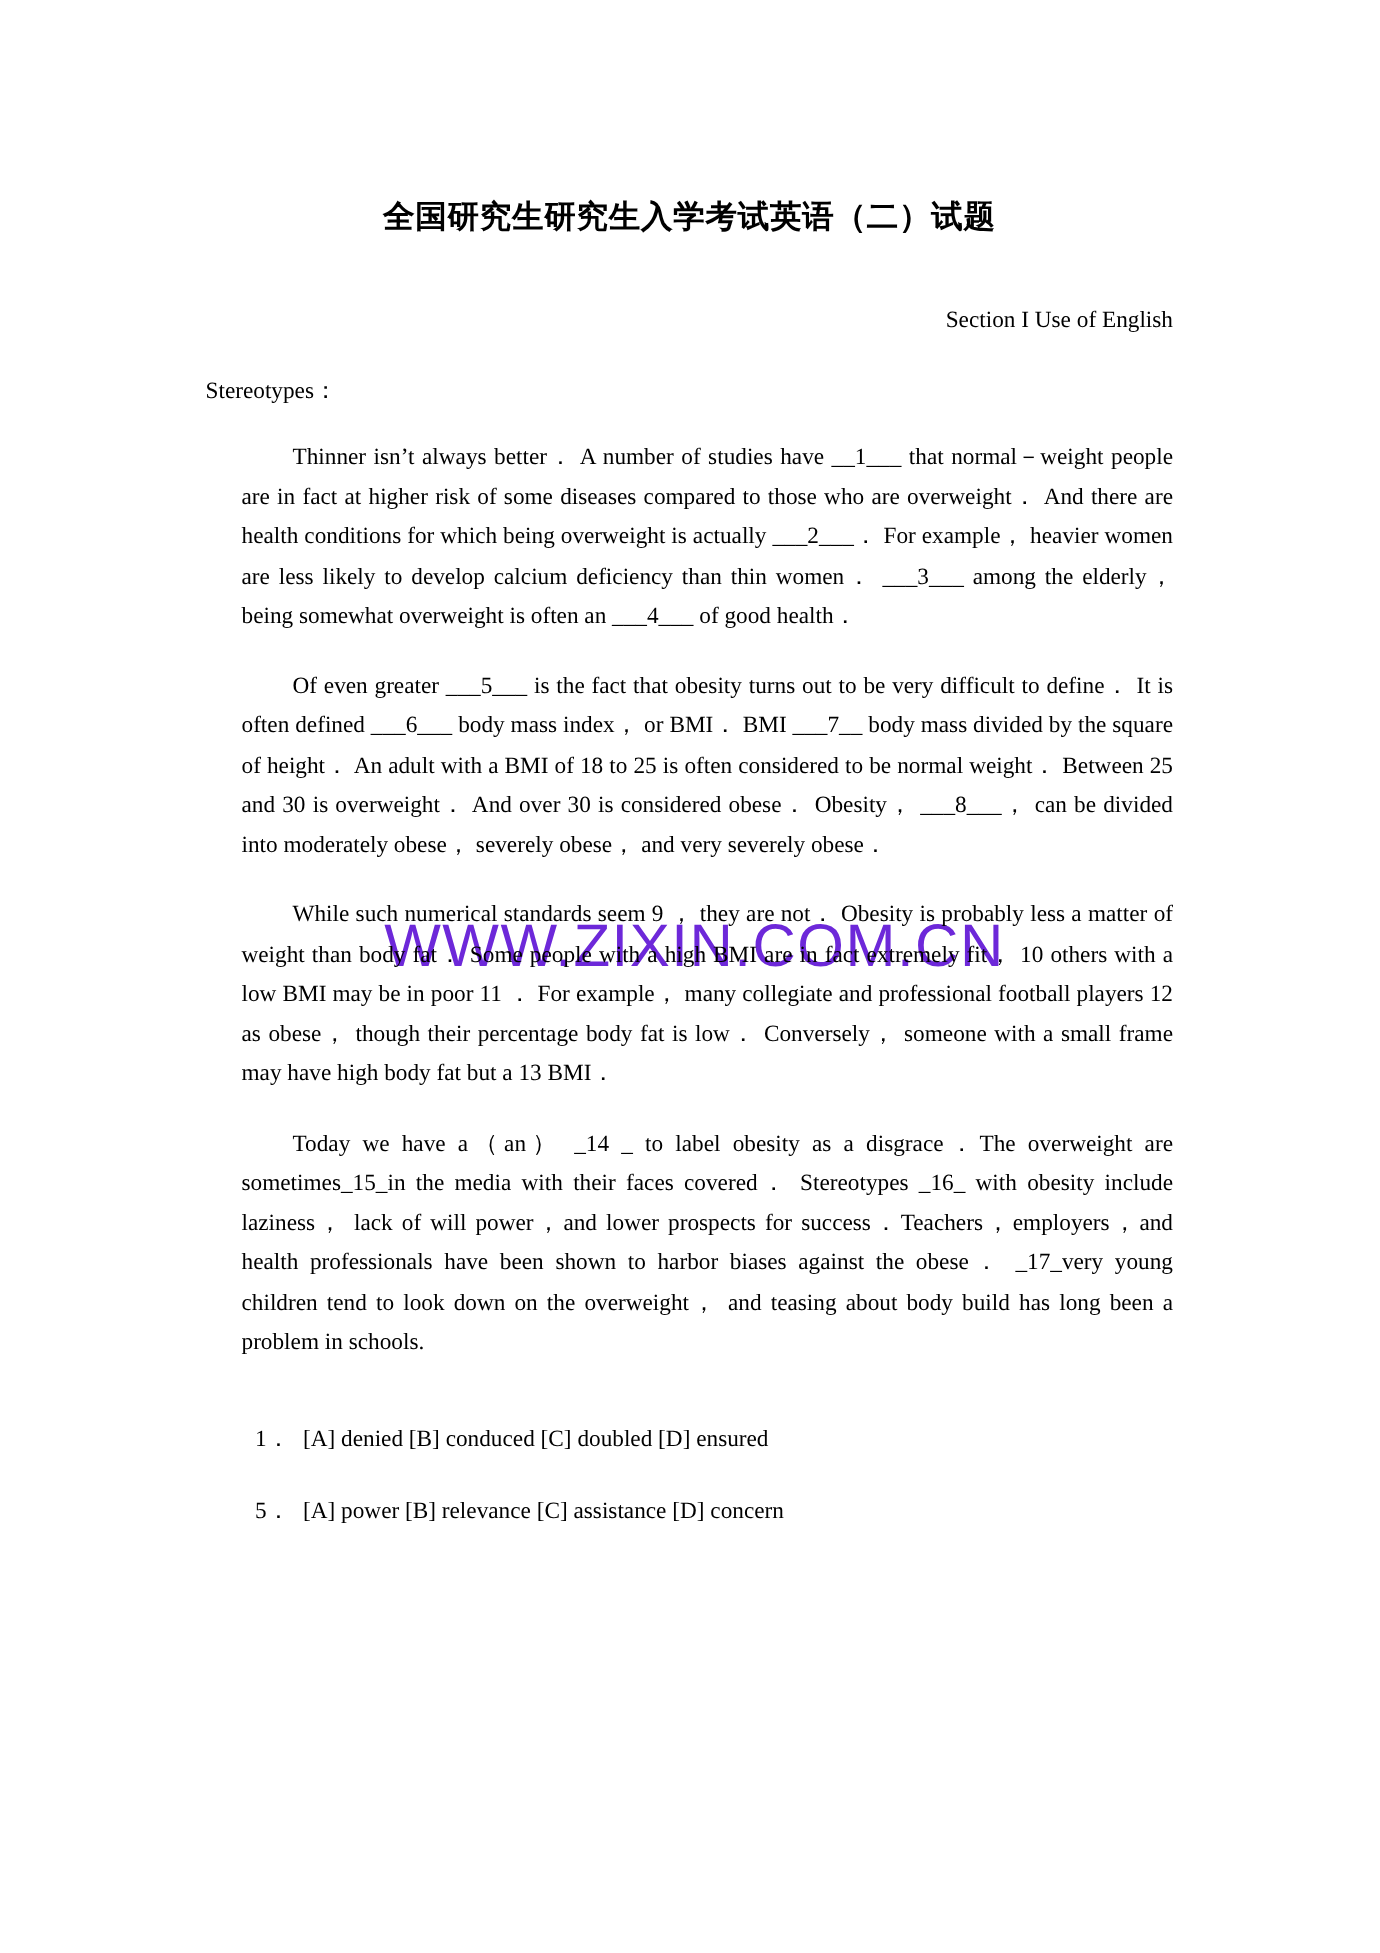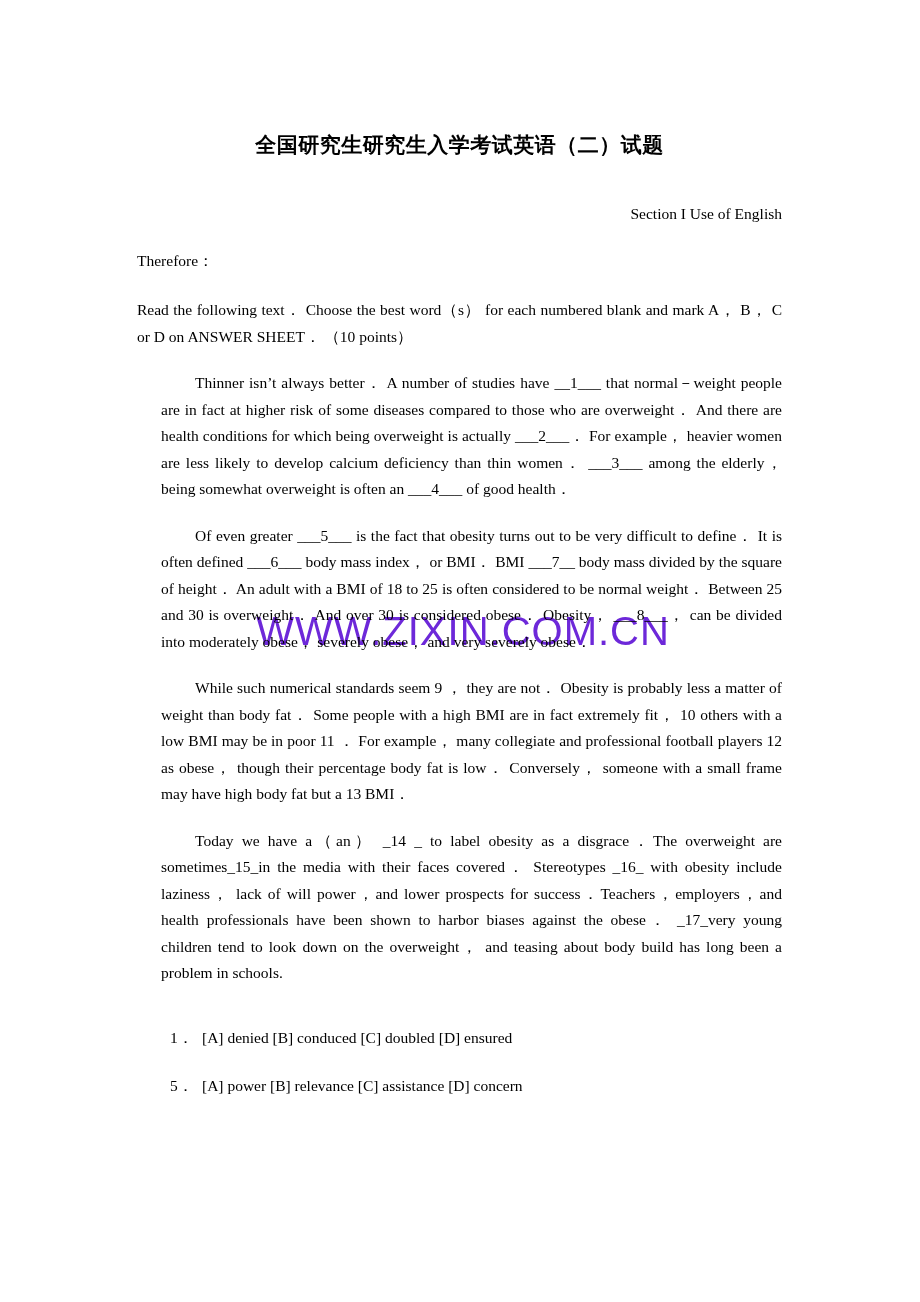--- a/index.html
+++ b/index.html
@@ -108,23 +108,22 @@
 <div id="page">
 
   <div id="watermark">WWW.ZIXIN.COM.CN</div>
 
   <div id="content">
 
     <h1 class="doc-title">全国研究生研究生入学考试英语（二）试题</h1>
 
     <p class="section-head">Section I Use of English</p>
 
-    <p class="directions-label">Therefore：</p>
+    <p class="directions-label">Stereotypes：</p>
 
-    <p class="para directions-body">Read the following text．  Choose the best word（s） for each numbered blank and mark A，  B，  C or D on ANSWER SHEET．  （10 points）</p>
 
     <p class="para body-para">Thinner isn’t always better．  A number of studies have __1___ that normal－weight people are in fact at higher risk of some diseases compared to those who are overweight．  And there are health conditions for which being overweight is actually ___2___．  For example，  heavier women are less likely to develop calcium deficiency than thin women．  ___3___ among the elderly，  being somewhat overweight is often an ___4___ of good health．</p>
 
     <p class="para body-para">Of even greater ___5___ is the fact that obesity turns out to be very difficult to define．  It is often defined ___6___ body mass index，  or BMI．  BMI ___7__ body mass divided by the square of height．  An adult with a BMI of 18 to 25 is often considered to be normal weight．  Between 25 and 30 is overweight．  And over 30 is considered obese．  Obesity，  ___8___，  can be divided into moderately obese，  severely obese，  and very severely obese．</p>
 
     <p class="para body-para">While such numerical standards seem 9 ，  they are not．  Obesity is probably less a matter of weight than body fat．  Some people with a high BMI are in fact extremely fit，  10 others with a low BMI may be in poor 11 ．  For example，  many collegiate and professional football players 12 as obese，  though their percentage body fat is low．  Conversely，  someone with a small frame may have high body fat but a 13 BMI．</p>
 
     <p class="para body-para">Today we have a（an） _14 _ to label obesity as a disgrace．The overweight are sometimes_15_in the media with their faces covered．  Stereotypes _16_ with obesity include laziness，  lack of will power，and lower prospects for success．Teachers，employers，and health professionals have been shown to harbor biases against the obese．  _17_very young children tend to look down on the overweight，  and teasing about body build has long been a problem in schools.</p>
 
     <ul class="options-list">

